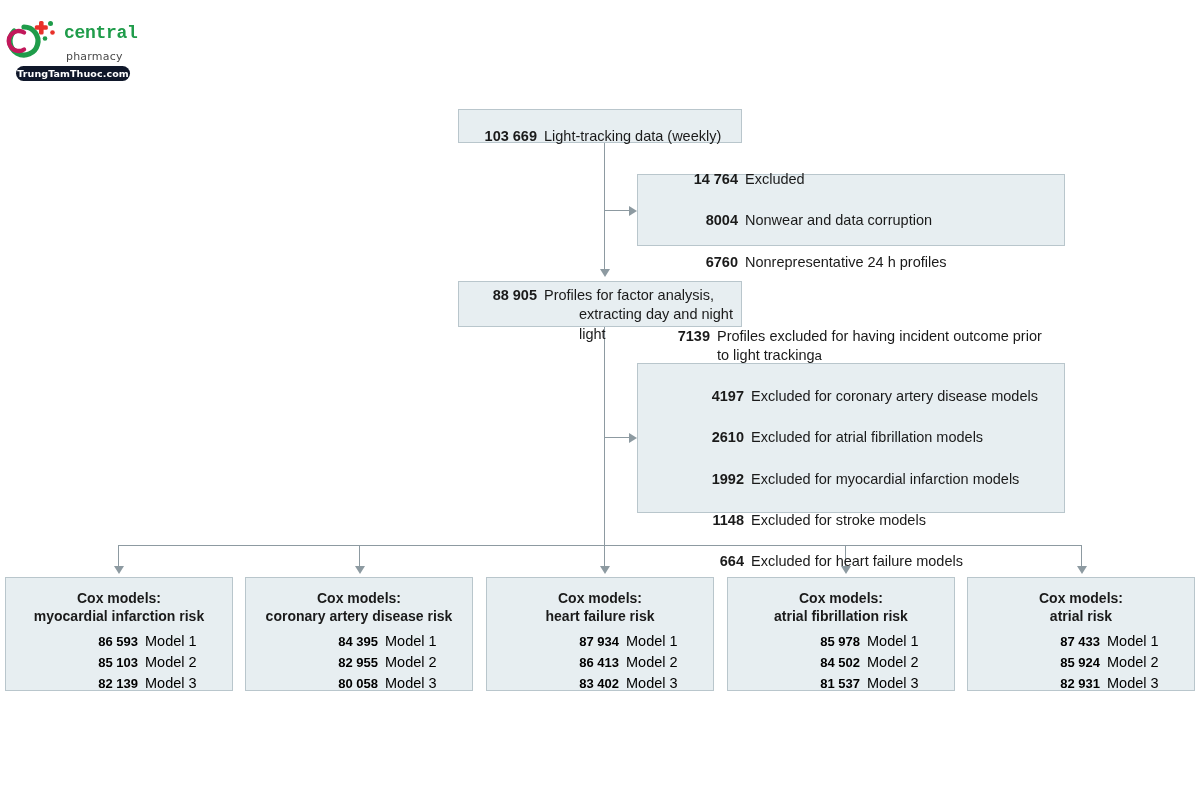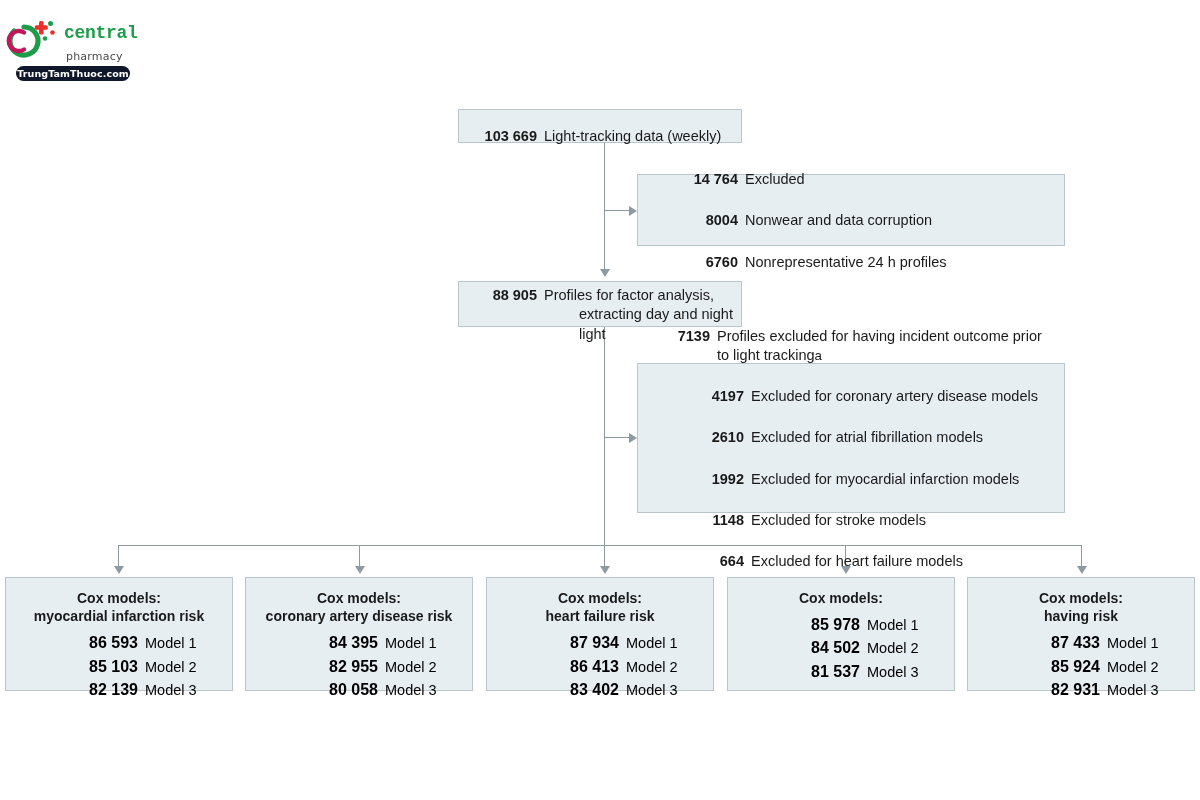--- a/index.html
+++ b/index.html
@@ -136,21 +136,21 @@
   .cox .models { padding-top: 3px; }
   .cox .mrow {
     display: flex;
     align-items: baseline;
     justify-content: flex-start;
     padding-left: 74px;
     line-height: 1.45;
   }
   .cox .mnum {
     font-weight: 700;
-    font-size: 16px;
+    font-size: 13px;
     text-align: right;
     width: 58px;
     flex: 0 0 auto;
     font-family: "Liberation Sans", sans-serif;
   }
   .cox .mlbl {
     font-size: 14.5px;
     padding-left: 7px;
     font-family: "Liberation Sans", sans-serif;
   }
@@ -365,41 +365,42 @@
       <div class="mrow">
         <span class="mnum">83 402</span>
         <span class="mlbl">Model 3</span>
       </div>
     </div>
   </div>
 
   <div class="cox" id="cox-3">
     <div class="title">
       <div>Cox models:</div>
+      <div>atrial fibrillation risk</div>
     </div>
     <div class="models">
       <div class="mrow">
         <span class="mnum">85 978</span>
         <span class="mlbl">Model 1</span>
       </div>
       <div class="mrow">
         <span class="mnum">84 502</span>
         <span class="mlbl">Model 2</span>
       </div>
       <div class="mrow">
         <span class="mnum">81 537</span>
         <span class="mlbl">Model 3</span>
       </div>
     </div>
   </div>
 
   <div class="cox" id="cox-4">
     <div class="title">
       <div>Cox models:</div>
-      <div>having risk</div>
+      <div>atrial risk</div>
     </div>
     <div class="models">
       <div class="mrow">
         <span class="mnum">87 433</span>
         <span class="mlbl">Model 1</span>
       </div>
       <div class="mrow">
         <span class="mnum">85 924</span>
         <span class="mlbl">Model 2</span>
       </div>

